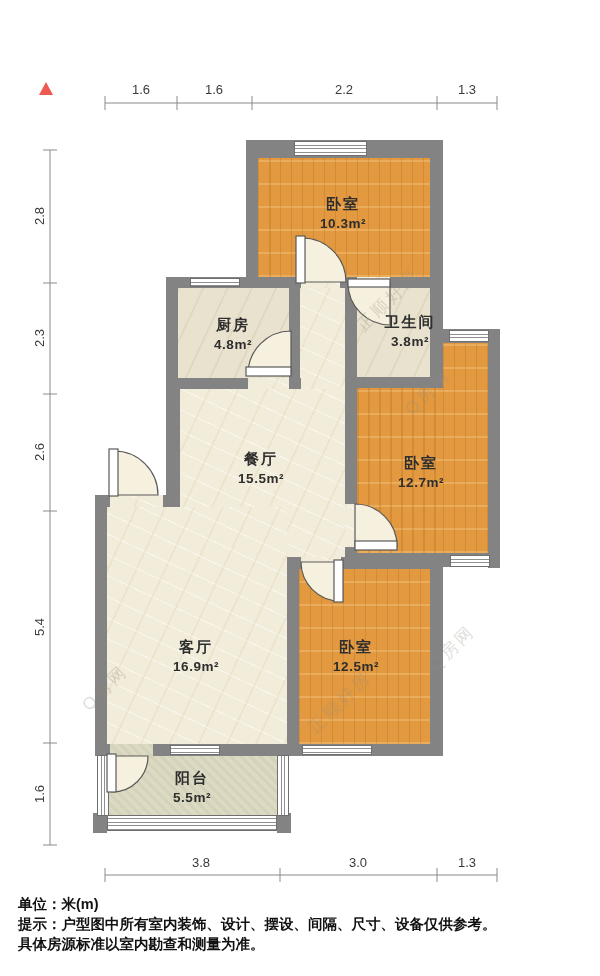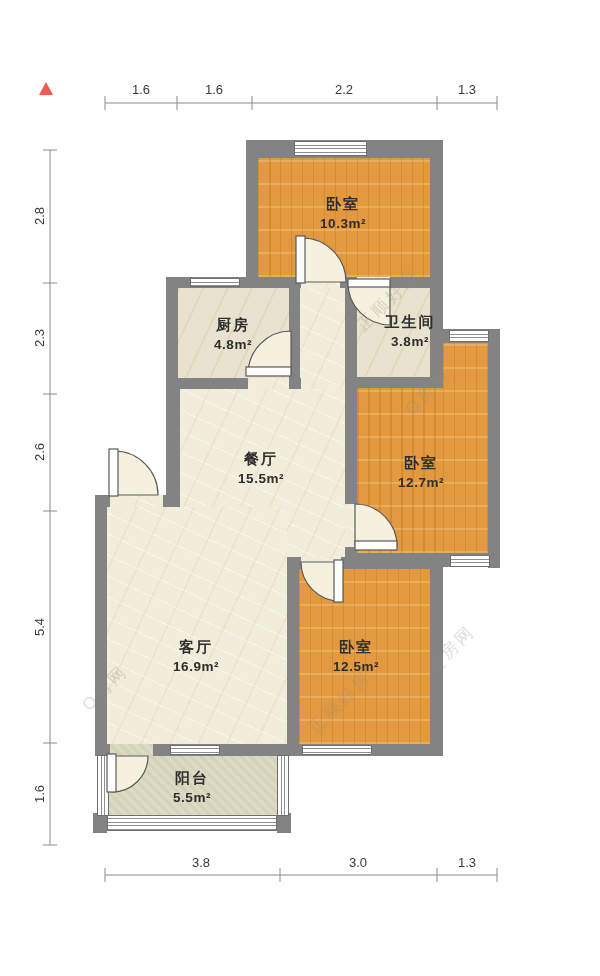--- a/index.html
+++ b/index.html
@@ -195,14 +195,19 @@
     <div class="rn">阳台</div>
     <div class="ra">5.5m²</div>
   </div>
 
   <span class="wm" style="left:388px;top:300px">正顺好房</span>
   <span class="wm" style="left:428px;top:392px">Q房网</span>
   <span class="wm" style="left:105px;top:688px">Q房网</span>
   <span class="wm" style="left:340px;top:702px">正顺好房</span>
   <span class="wm" style="left:452px;top:648px">Q房网</span>
 
+  <div class="footer">
+    <div>单位：米(m)</div>
+    <div>提示：户型图中所有室内装饰、设计、摆设、间隔、尺寸、设备仅供参考。</div>
+    <div>具体房源标准以室内勘查和测量为准。</div>
+  </div>
 
 </div>
 
 </body></html>

